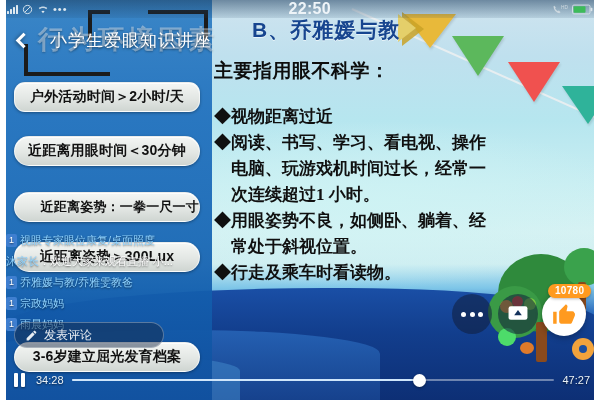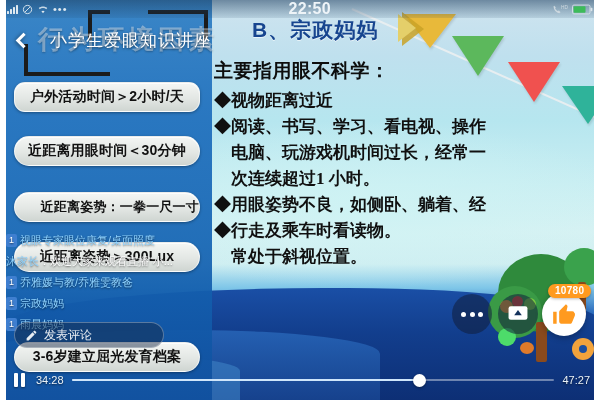--- a/index.html
+++ b/index.html
@@ -101,21 +101,21 @@
     border-left:18px solid #e4cf6a;
   }
   .slide-body {
     position:absolute; left:214px; top:58px; width:372px;
     color:#121212;
     font-family:"Liberation Serif", serif;
   }
   .sb-head {
     font-family:"Liberation Sans", sans-serif;
     font-weight:bold; font-size:19px; color:#0d0d0d;
-    margin-bottom:6px; letter-spacing:.5px;
+    margin-bottom:22px; letter-spacing:.5px;
   }
   .sb-item {
     font-size:17px; line-height:1.24;
     margin-bottom:5px; color:#101010;
     text-indent:-17px; padding-left:17px;
     font-weight:600;
   }
 
   
   .status-bar {
@@ -289,32 +289,32 @@
   <div class="dot" style="left:512px; top:296px; width:11px; height:11px; background:#d94f3d;"></div>
   <div class="dot" style="left:524px; top:298px; width:12px; height:12px; background:#7ac943;"></div>
   <div class="dot" style="left:498px; top:328px; width:18px; height:18px; background:#4ddb6a;"></div>
   <div class="dot" style="left:520px; top:342px; width:14px; height:12px; background:#e07a2a;"></div>
   <div class="dot" style="left:572px; top:338px; width:22px; height:22px; background:#f2a33c;"></div>
   <div class="dot" style="left:579px; top:345px; width:8px; height:8px; background:#1b4fa0;"></div>
 
   <div class="title-arrow"></div>
   <div class="title-arrow2"></div>
   <div class="slide-title-wrap">
-    <div class="slide-title">B、宗政妈妈</div>
+    <div class="slide-title">B、乔雅媛与教</div>
   </div>
 
   <div class="slide-body">
     <div class="sb-head">主要指用眼不科学：</div>
     <div class="sb-item">◆视物距离过近</div>
     <div class="sb-item">◆阅读、书写、学习、看电视、操作</div>
     <div class="sb-item" style="text-indent:0; padding-left:17px;">电脑、玩游戏机时间过长，经常一</div>
     <div class="sb-item" style="text-indent:0; padding-left:17px;">次连续超过1 小时。</div>
     <div class="sb-item">◆用眼姿势不良，如侧卧、躺着、经</div>
+    <div class="sb-item" style="text-indent:0; padding-left:17px;">常处于斜视位置。</div>
     <div class="sb-item">◆行走及乘车时看读物。</div>
-    <div class="sb-item" style="text-indent:0; padding-left:17px;">常处于斜视位置。</div>
   </div>
 
   <div class="left-panel">
     <div class="left-tint"></div>
     <div class="dot-grid"></div>
 
     <div class="eye-card" style="top:82px;border-radius:11px;">
       <span>户外活动时间＞2小时/天</span>
     </div>
     <div class="eye-card" style="top:136px;">

